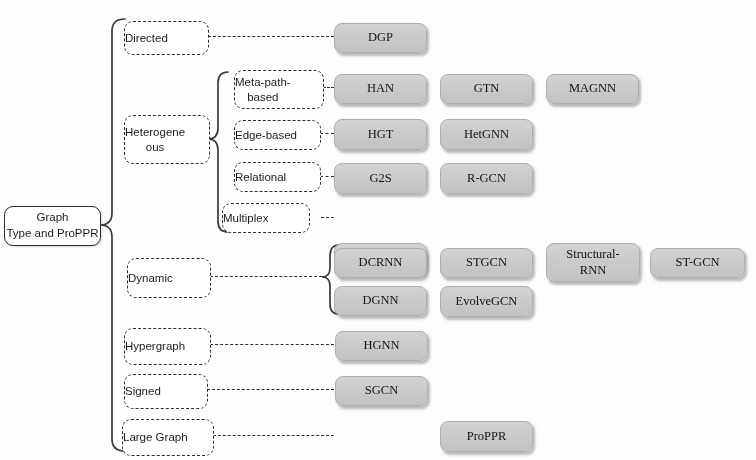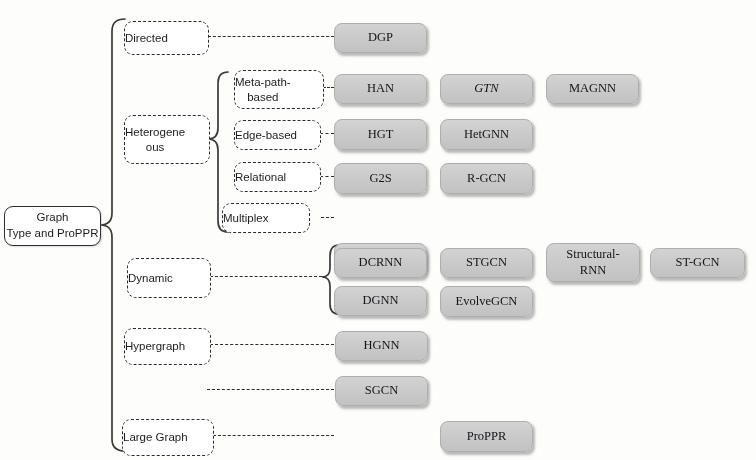--- a/index.html
+++ b/index.html
@@ -89,20 +89,23 @@
   <div class="cat-node" style="left:124px;top:115px;width:84px;height:47px;">
     <span class="lbl">Heterogene
 ous</span>
   </div>
   <div class="cat-node" style="left:127px;top:258px;width:82px;height:38px;">
     <span class="lbl">Dynamic</span>
   </div>
   <div class="cat-node" style="left:124px;top:328px;width:85px;height:35px;">
     <span class="lbl">Hypergraph</span>
   </div>
+  <div class="cat-node" style="left:124px;top:374px;width:82px;height:33px;">
+    <span class="lbl">Signed</span>
+  </div>
   <div class="cat-node" style="left:122px;top:419px;width:90px;height:35px;">
     <span class="lbl">Large Graph</span>
   </div>
 
   <div class="cat-node" style="left:234px;top:70px;width:88px;height:37px;">
     <span class="lbl">Meta-path-
 based</span>
   </div>
   <div class="cat-node" style="left:234px;top:120px;width:85px;height:28px;">
     <span class="lbl">Edge-based</span>
@@ -114,21 +117,21 @@
     <span class="lbl">Multiplex</span>
   </div>
 
   <div class="model-node" style="left:334px;top:23px;width:91px;height:28px;">
     <span class="lbl">DGP</span>
   </div>
 
   <div class="model-node" style="left:334px;top:74px;width:91px;height:28px;">
     <span class="lbl">HAN</span>
   </div>
-  <div class="model-node" style="left:440px;top:74px;width:91px;height:28px;font-style:italic;">
+  <div class="model-node" style="left:440px;top:74px;width:91px;height:28px;">
     <span class="lbl">GTN</span>
   </div>
   <div class="model-node" style="left:546px;top:74px;width:91px;height:28px;">
     <span class="lbl">MAGNN</span>
   </div>
 
   <div class="model-node" style="left:334px;top:119px;width:91px;height:29px;">
     <span class="lbl">HGT</span>
   </div>
   <div class="model-node" style="left:440px;top:119px;width:91px;height:29px;">

